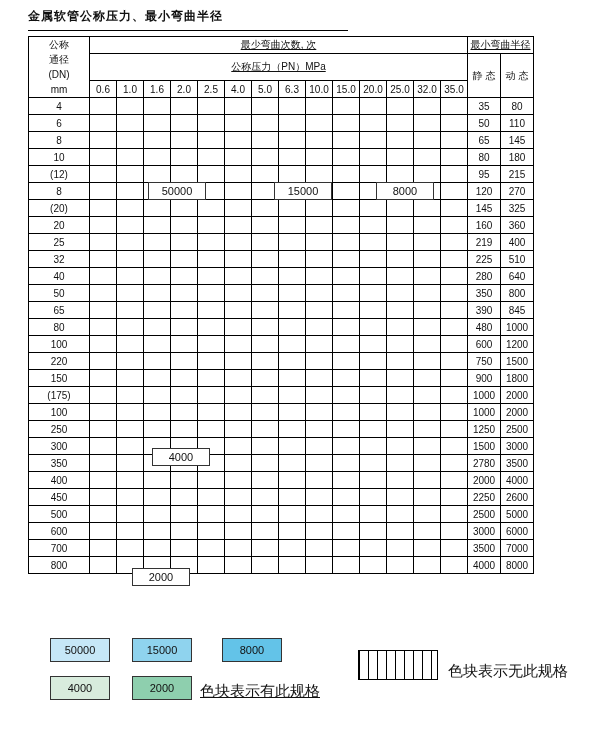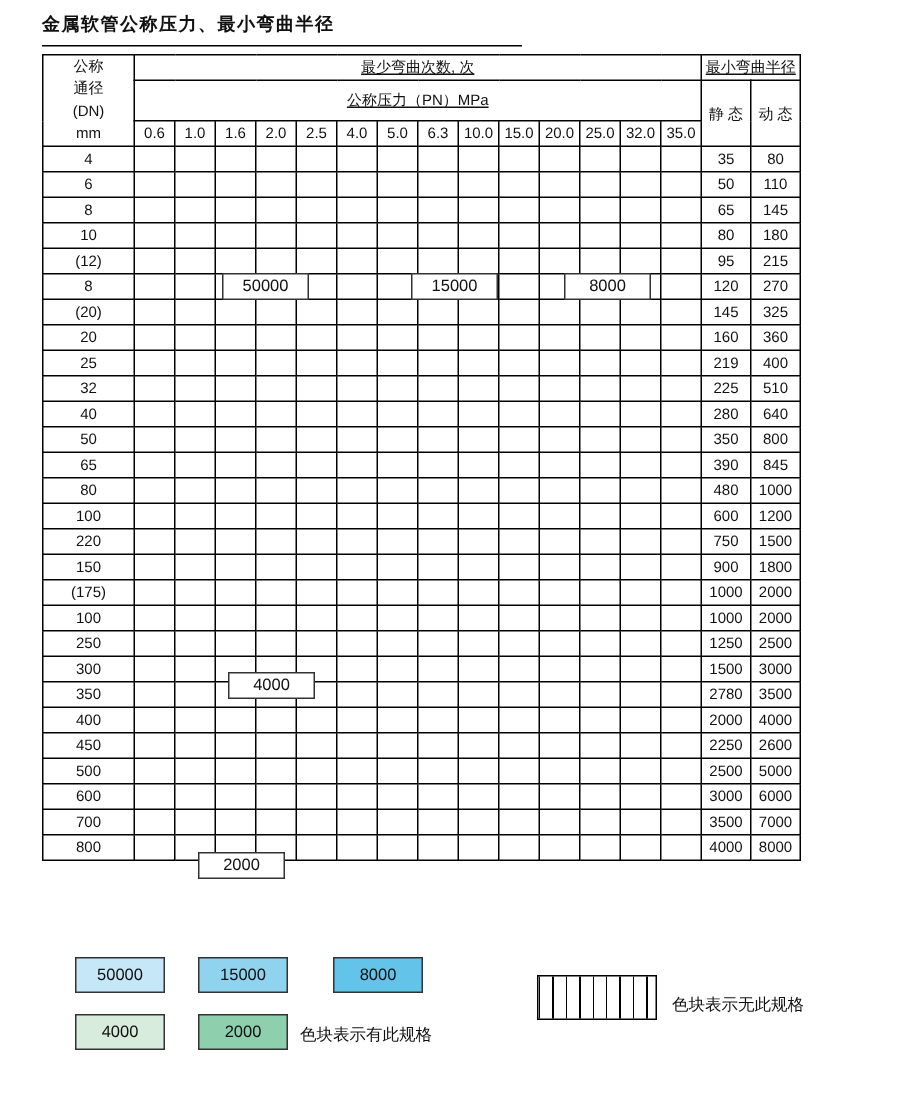--- a/index.html
+++ b/index.html
@@ -61,21 +61,21 @@
   }
   
   .legend-box{
     position:absolute;
     border:1px solid #333;
     width:58px;height:22px;
     line-height:22px;text-align:center;
     font-size:11px;
   }
   .legend-note{
-    position:absolute;font-size:11px;
+    position:absolute;font-size:15px;
   }
   .legend-hatch{
     position:absolute;border:1px solid #000;
     width:78px;height:28px;
     background:
       repeating-linear-gradient(to right,#000 0 1px,#fff 1px 9px);
   }
   .sub-head{font-size:10px;}
 </style>
 </head>
@@ -658,19 +658,19 @@
     <div class="tag" style="left: 148px; top: 182px; width: 56px;">50000</div>
     <div class="tag" style="left: 274px; top: 182px; width: 56px;">15000</div>
     <div class="tag" style="left: 376px; top: 182px; width: 56px;">8000</div>
     <div class="tag" style="left: 152px; top: 448px; width: 56px;">4000</div>
     <div class="tag" style="left: 132px; top: 568px; width: 56px;">2000</div>
   </div>
 
 <div id="legend-layer">
   <div class="legend-hatch" style="left:358px;top:650px;"></div>
   <div class="legend-note" style="left:448px;top:662px;">色块表示无此规格</div>
-  <div class="legend-note" style="left:200px;top:682px;">色块表示有此规格</div>
+  <div class="legend-note" style="left:200px;top:682px;text-decoration:underline;">色块表示有此规格</div>
 <div class="legend-box c-blue-l" style="left: 50px; top: 638px;">50000</div>
     <div class="legend-box c-blue-m" style="left: 132px; top: 638px;">15000</div>
     <div class="legend-box c-blue-d" style="left: 222px; top: 638px;">8000</div>
     <div class="legend-box c-green-l" style="left: 50px; top: 676px;">4000</div>
     <div class="legend-box c-green-d" style="left: 132px; top: 676px;">2000</div>
   </div>
 
 </body></html>

